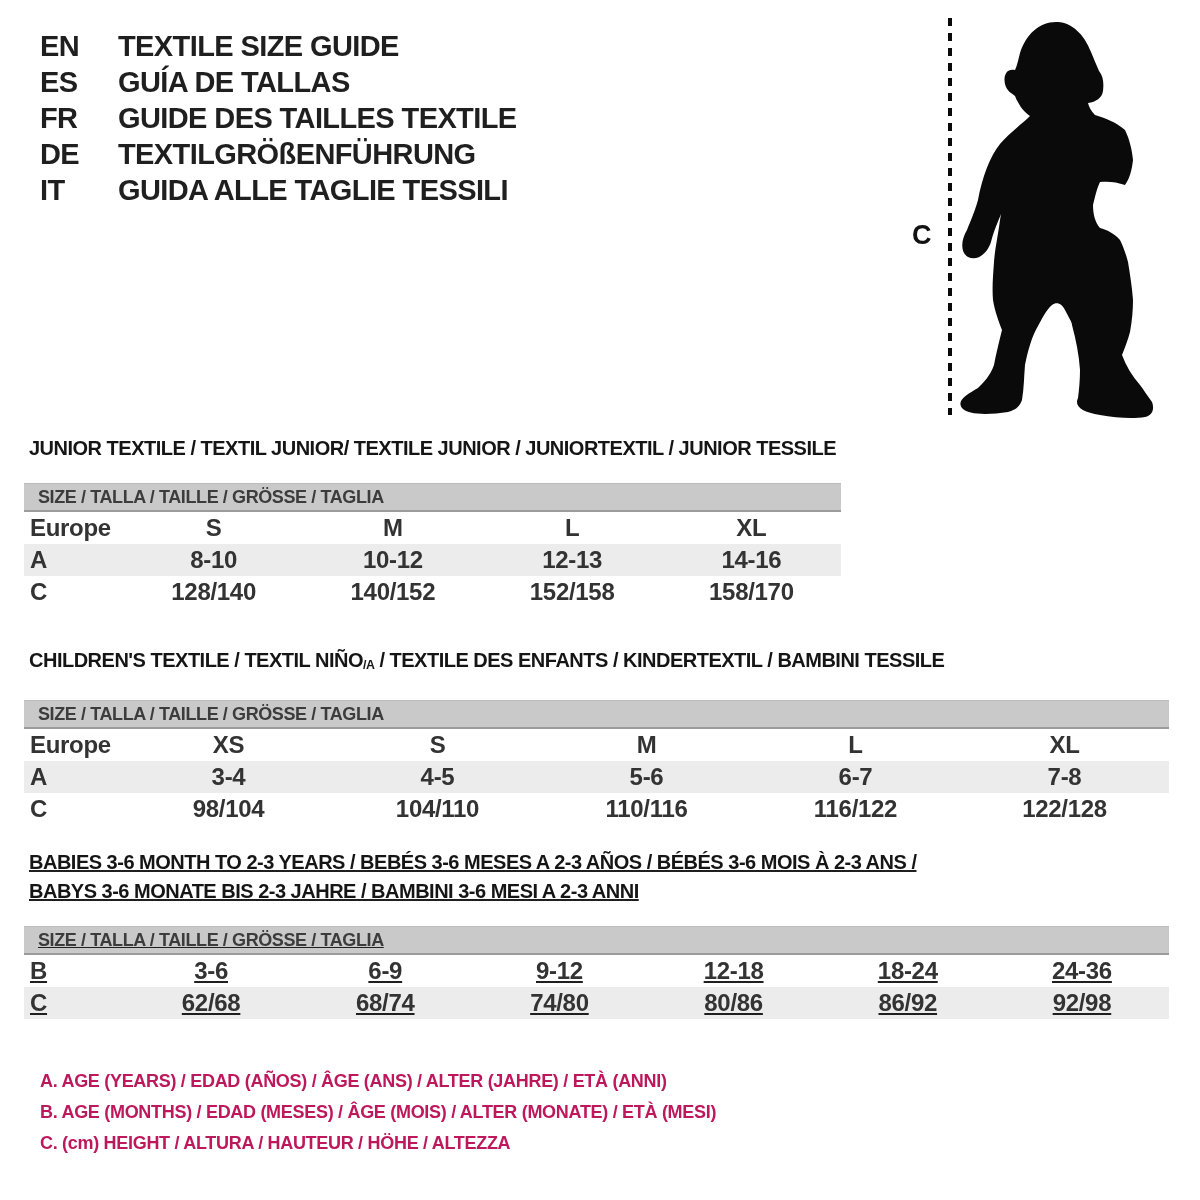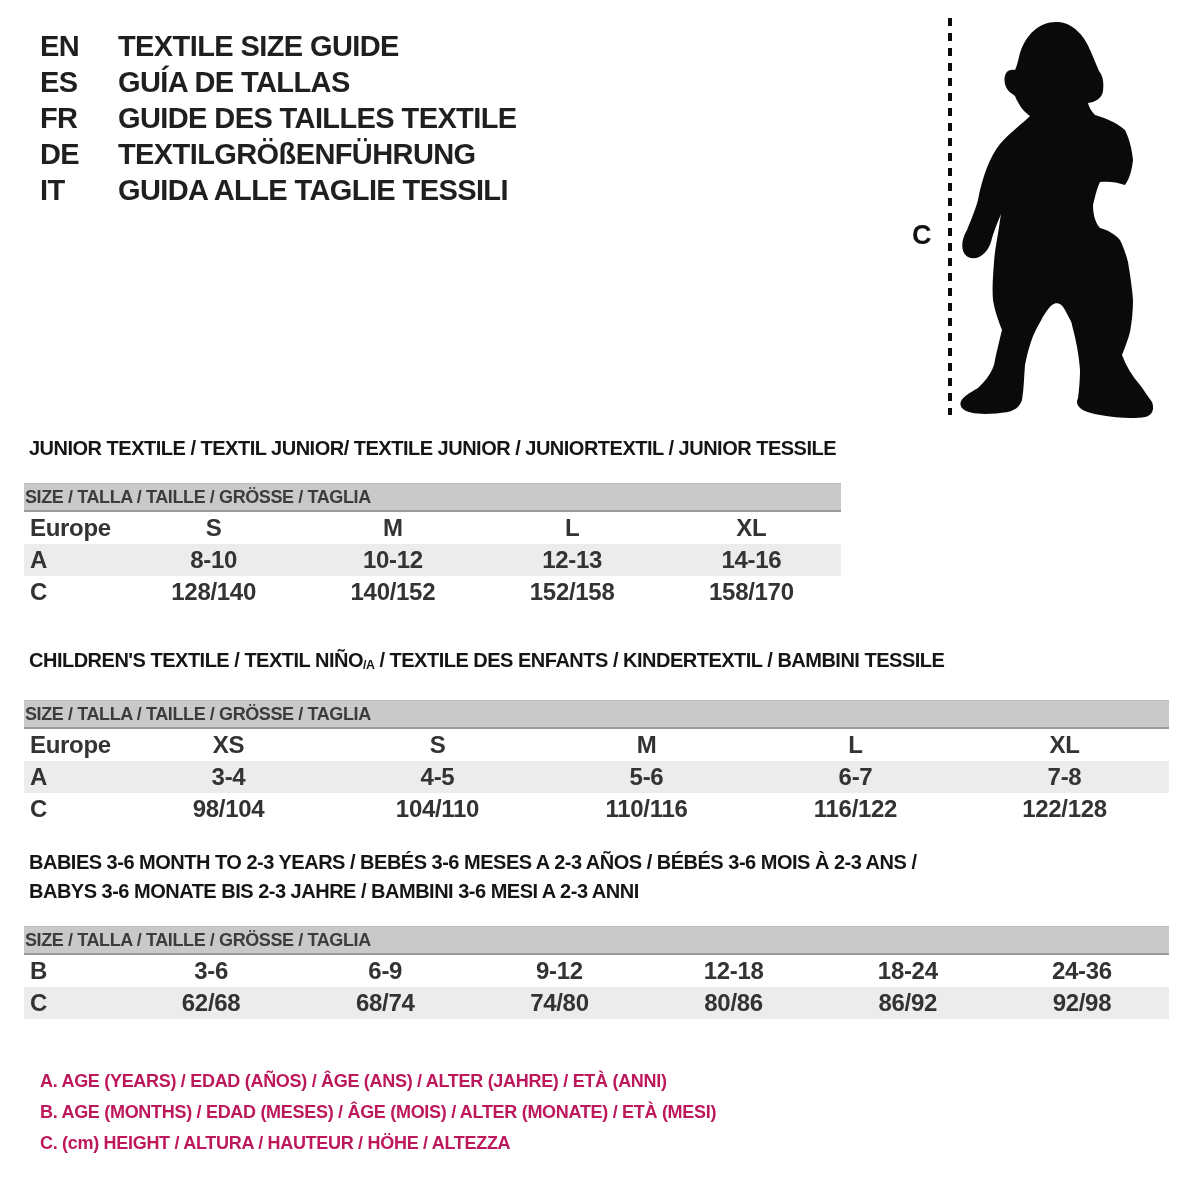--- a/index.html
+++ b/index.html
@@ -13,26 +13,26 @@
   .lang-code{width:78px;}
   .lang-title{white-space:nowrap;}
   
   .figure{position:absolute;left:900px;top:8px;width:300px;height:415px;}
   .figure svg{position:absolute;left:0;top:0;}
   .height-label{position:absolute;left:12px;top:212px;font-size:27px;color:#111;}
   
   .tbl{position:absolute;left:24px;}
   #table-0{top:434px;width:817px;}
   #table-1{top:646px;width:1145px;}
-  #table-2{top:848px;width:1145px;}
+  #table-2{top:848px;width:1145px;text-decoration:underline;}
   .tbl-heading{padding-left:5px;font-size:20px;line-height:29px;letter-spacing:-0.5px;margin-bottom:20px;white-space:nowrap;color:#151515;}
   .tbl-heading .sub{font-size:0.62em;vertical-align:-0.18em;}
   .size-bar{
     height:26px;background:#c9c9c9;border-top:1px solid #bdbdbd;border-bottom:2px solid #9b9b9b;
-    display:flex;align-items:center;padding-left:1px;font-size:18px;color:#3c3c3c;letter-spacing:-0.4px;
+    display:flex;align-items:center;padding-left:14px;font-size:18px;color:#3c3c3c;letter-spacing:-0.4px;
   }
   .trow{display:flex;align-items:center;height:32px;font-size:24px;color:#333;letter-spacing:-0.3px;}
   .trow.shaded{background:#ececec;}
   .lcell{width:100px;padding-left:6px;box-sizing:border-box;}
   .cell{flex:1;text-align:center;}
   
   .notes{position:absolute;left:40px;top:1066px;}
   .note-line{font-size:18px;line-height:31px;letter-spacing:-0.3px;white-space:nowrap;color:#be185d;}
 </style>
 </head>

